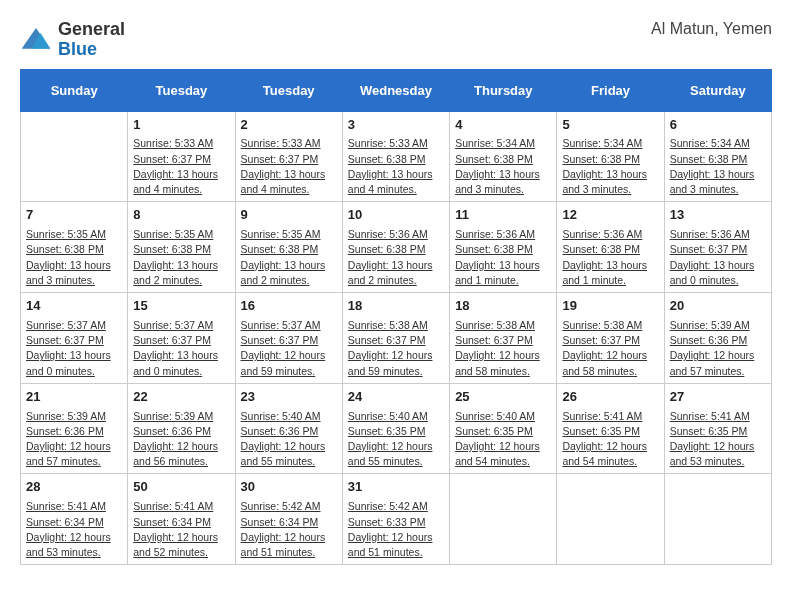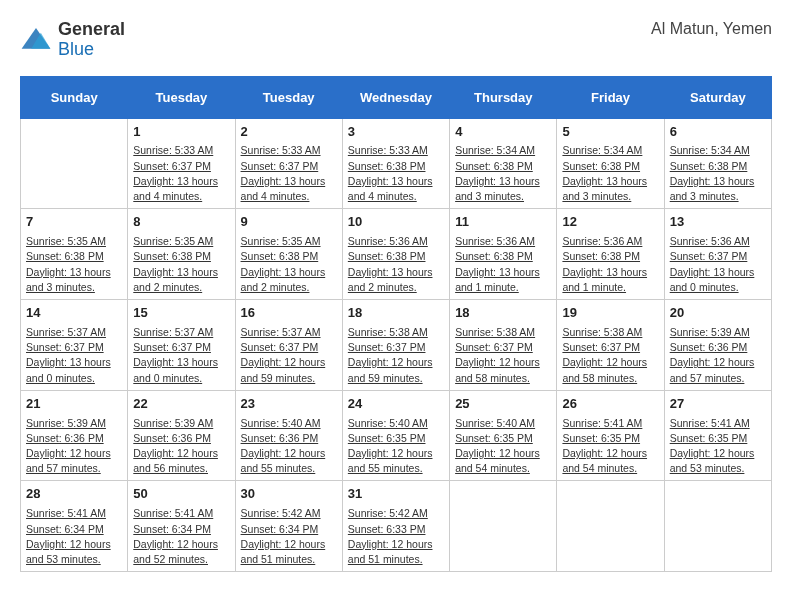--- a/index.html
+++ b/index.html
@@ -7,41 +7,41 @@
       font-family: Arial, sans-serif;
       background: #fff;
       width: 792px;
       min-height: 612px;
       padding: 20px;
     }
     .header {
       display: flex;
       justify-content: space-between;
       align-items: flex-start;
-      margin-bottom: 16px;
+      margin-bottom: 9px;
       gap: 43px;
     }
     .logo {
       display: flex;
       align-items: center;
       gap: 6px;
     }
     .logo-text {
       display: flex;
       flex-direction: column;
       line-height: 1.1;
     }
     .logo-general {
       font-size: 18px;
       font-weight: bold;
       color: #333;
     }
     .logo-blue {
       font-size: 18px;
-      font-weight: normal;
+      font-weight: bold;
       color: #1a6fb5;
     }
     .logo-icon {
       width: 32px;
       height: 28px;
     }
     .title-block {
       text-align: right;
     }
     .title-month {

